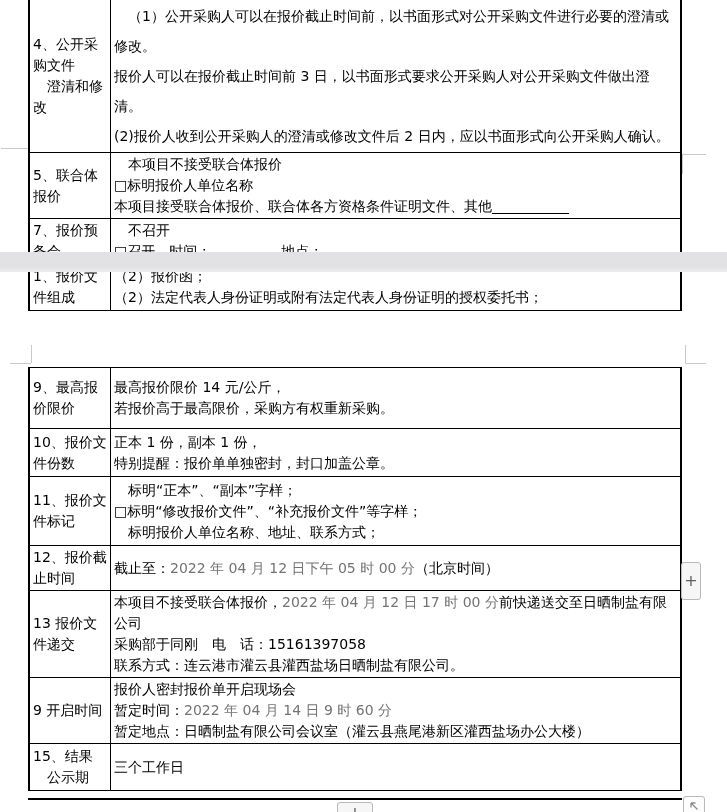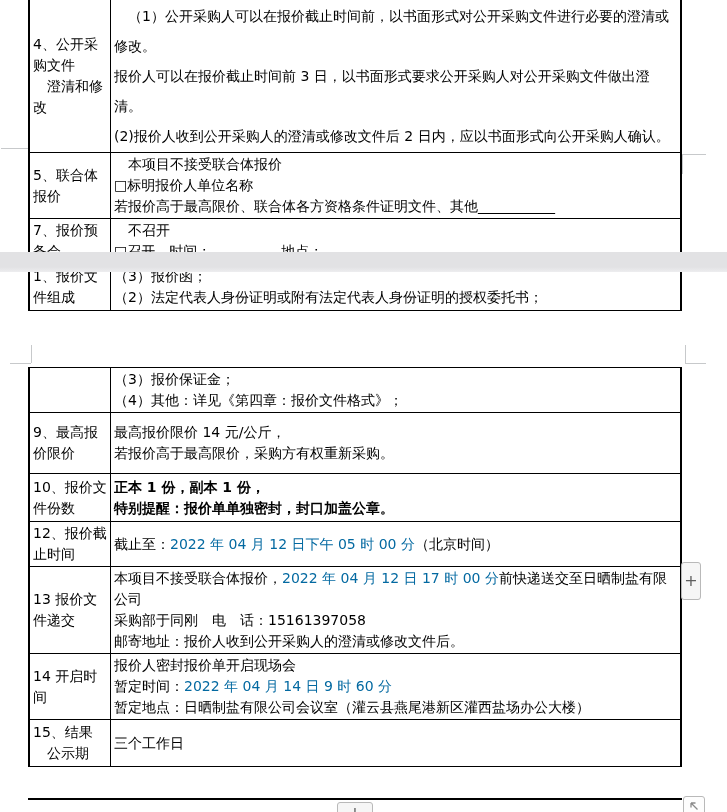--- a/index.html
+++ b/index.html
@@ -25,22 +25,22 @@
     border:1px solid #000;vertical-align:middle;overflow:hidden;
     padding:1px 3px 1px 3px;
   }
   table.doc{border-left:2px solid #000;border-right:2px solid #000;}
   td.lbl{width:74px;padding-left:1px;padding-right:0;white-space:pre-wrap;line-height:21px;}
   .t1{top:0;}
   .t1, .t1 tr:first-child td{border-top:0;}
   .t2{top:367px;}
   .ln{line-height:21px;white-space:pre-wrap;}
   .ln30{line-height:30px;}
-  .red{color:#0369a1;}
-  .b{font-weight:bold;}
+  .red{color:#737373;}
+  .b{font-weight:normal;}
   .afterline{position:absolute;left:28px;top:798px;width:654px;height:2px;background:#000;}
   
   .ovl-btn{
     position:absolute;box-sizing:border-box;border:1px solid #b9b9b9;
     background:#f6f6f6;border-radius:3px;color:#5f5f5f;
     display:flex;align-items:center;justify-content:center;
     font-size:16px;line-height:1;cursor:pointer;
   }
   .add-col{left:681px;top:562px;width:20px;height:38px;}
   .add-row{left:337px;top:802px;width:36px;height:20px;align-items:flex-start;padding-top:2px;}
@@ -58,90 +58,91 @@
       <div class="ln ln30">　（1）公开采购人可以在报价截止时间前，以书面形式对公开采购文件进行必要的澄清或修改。</div>
       <div class="ln ln30">报价人可以在报价截止时间前 3 日，以书面形式要求公开采购人对公开采购文件做出澄清。</div>
       <div class="ln ln30">(2)报价人收到公开采购人的澄清或修改文件后 2 日内，应以书面形式向公开采购人确认。</div>
     </td>
   </tr>
   <tr style="height:63px">
     <td class="lbl">5、联合体报价</td>
     <td>
       <div class="ln">　本项目不接受联合体报价</div>
       <div class="ln">□标明报价人单位名称</div>
-      <div class="ln">若报价高于最高限价、联合体各方资格条件证明文件、其他___________</div>
+      <div class="ln">本项目接受联合体报价、联合体各方资格条件证明文件、其他___________</div>
     </td>
   </tr>
   <tr style="height:45px">
     <td class="lbl">7、报价预备会</td>
     <td>
       <div class="ln">　不召开</div>
       <div class="ln">□召开，时间：________，地点：__________</div>
     </td>
   </tr>
   <tr style="height:47px">
     <td class="lbl">1、报价文件组成</td>
     <td>
-      <div class="ln">（3）报价函；</div>
+      <div class="ln">（2）报价函；</div>
       <div class="ln">（2）法定代表人身份证明或附有法定代表人身份证明的授权委托书；</div>
     </td>
   </tr>
 </tbody>
   </table>
 
 <div class="mark" style="left:1px;top:148px;width:27px;height:1px;"></div>
 <div class="mark" style="left:682px;top:154px;width:24px;height:1px;"></div>
 <div class="mark" style="left:682px;top:154px;width:1px;height:20px;"></div>
 
 <div class="page-gap"></div>
 
 <div class="mark" style="left:31px;top:345px;width:1px;height:18px;"></div>
 <div class="mark" style="left:10px;top:363px;width:21px;height:1px;"></div>
 <div class="mark" style="left:685px;top:345px;width:1px;height:18px;"></div>
 <div class="mark" style="left:685px;top:363px;width:21px;height:1px;"></div>
 
 <table class="doc t2">
   <tbody>
-      <tr style="height:41px">
-    <td class="lbl"></td>
-    <td>
-      <div class="ln">（3）报价保证金；</div>
-      <div class="ln">（4）其他：详见《第四章：报价文件格式》；</div>
-    </td>
-  </tr>
   <tr style="height:61px">
     <td class="lbl">9、最高报价限价</td>
     <td>
       <div class="ln">最高报价限价 14 元/公斤，</div>
       <div class="ln">若报价高于最高限价，采购方有权重新采购。</div>
     </td>
   </tr>
   <tr style="height:48px">
     <td class="lbl">10、报价文件份数</td>
     <td>
       <div class="ln b">正本 1 份，副本 1 份，</div>
       <div class="ln b">特别提醒：报价单单独密封，封口加盖公章。</div>
     </td>
   </tr>
+  <tr style="height:69px">
+    <td class="lbl">11、报价文件标记</td>
+    <td>
+      <div class="ln">　标明“正本”、“副本”字样；</div>
+      <div class="ln">□标明“修改报价文件”、“补充报价文件”等字样；</div>
+      <div class="ln">　标明报价人单位名称、地址、联系方式；</div>
+    </td>
+  </tr>
   <tr style="height:38px">
     <td class="lbl">12、报价截止时间</td>
     <td>
       <div class="ln"><span>截止至：</span><span class="red">2022 年 04 月 12 日下午 05 时 00 分</span><span>（北京时间）</span></div>
     </td>
   </tr>
   <tr style="height:73px">
     <td class="lbl">13 报价文件递交</td>
     <td>
       <div class="ln"><span>本项目不接受联合体报价，</span><span class="red">2022 年 04 月 12 日 17 时 00 分</span><span>前快递送交至日晒制盐有限公司</span></div>
       <div class="ln">采购部于同刚　电　话：15161397058</div>
-      <div class="ln">邮寄地址：报价人收到公开采购人的澄清或修改文件后。</div>
+      <div class="ln">联系方式：连云港市灌云县灌西盐场日晒制盐有限公司。</div>
     </td>
   </tr>
   <tr style="height:65px">
-    <td class="lbl">14 开启时间</td>
+    <td class="lbl">9 开启时间</td>
     <td>
       <div class="ln">报价人密封报价单开启现场会</div>
       <div class="ln"><span>暂定时间：</span><span class="red">2022 年 04 月 14 日 9 时 60 分</span><span></span></div>
       <div class="ln">暂定地点：日晒制盐有限公司会议室（灌云县燕尾港新区灌西盐场办公大楼）</div>
     </td>
   </tr>
   <tr style="height:47px">
     <td class="lbl">15、结果
 　公示期</td>
     <td>

